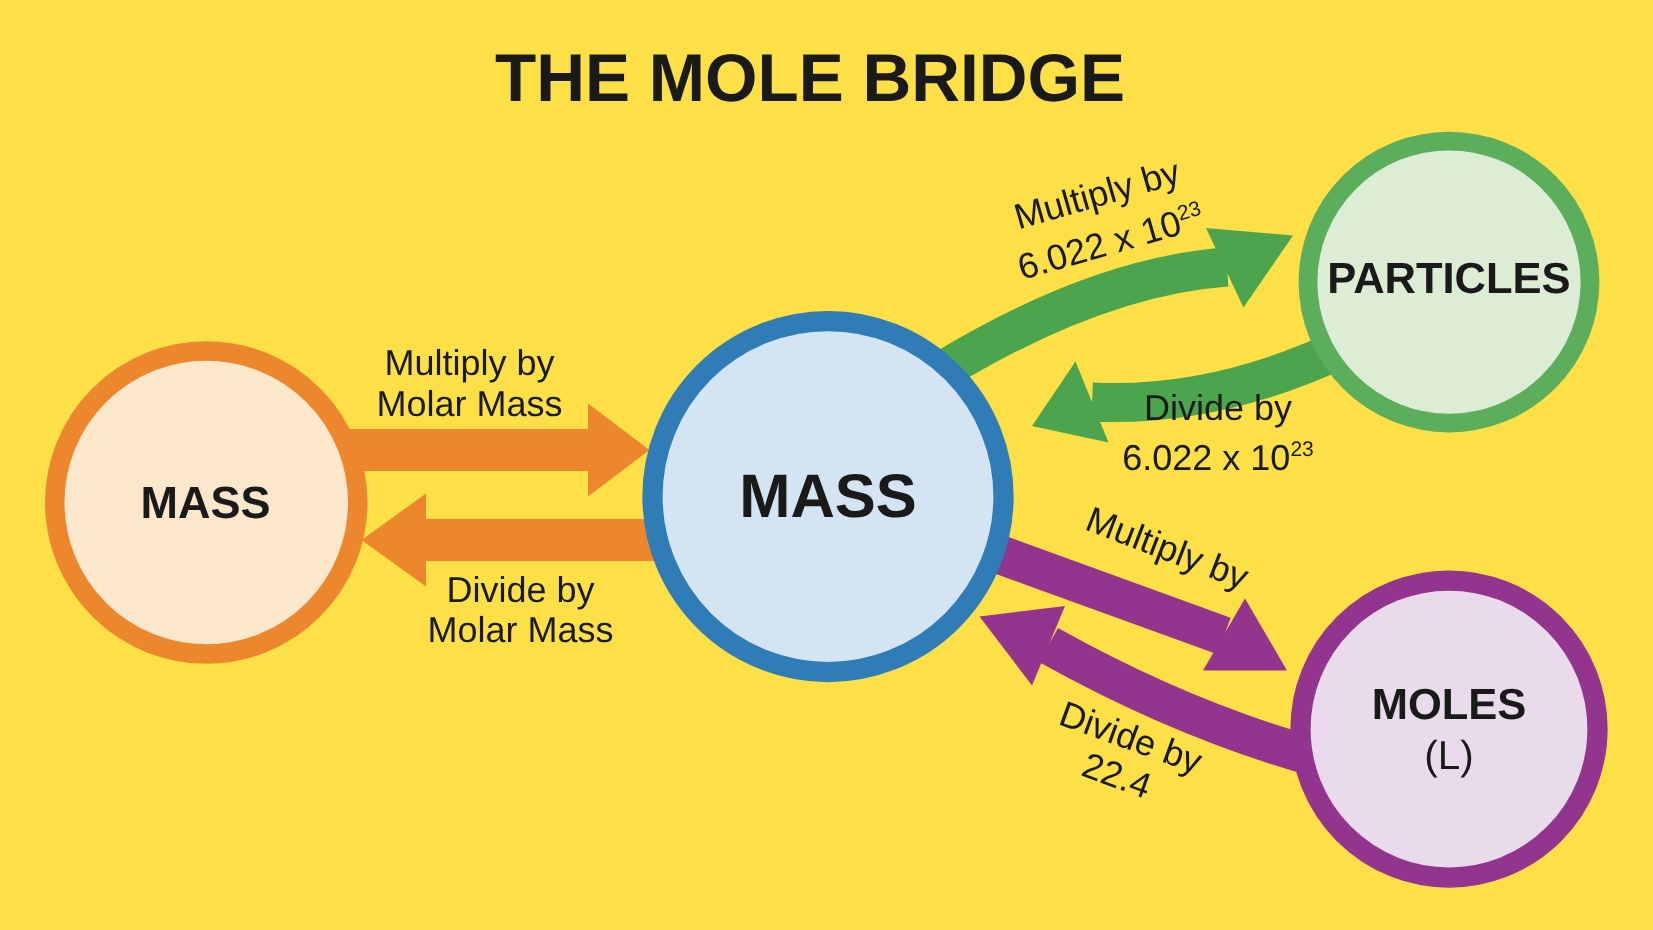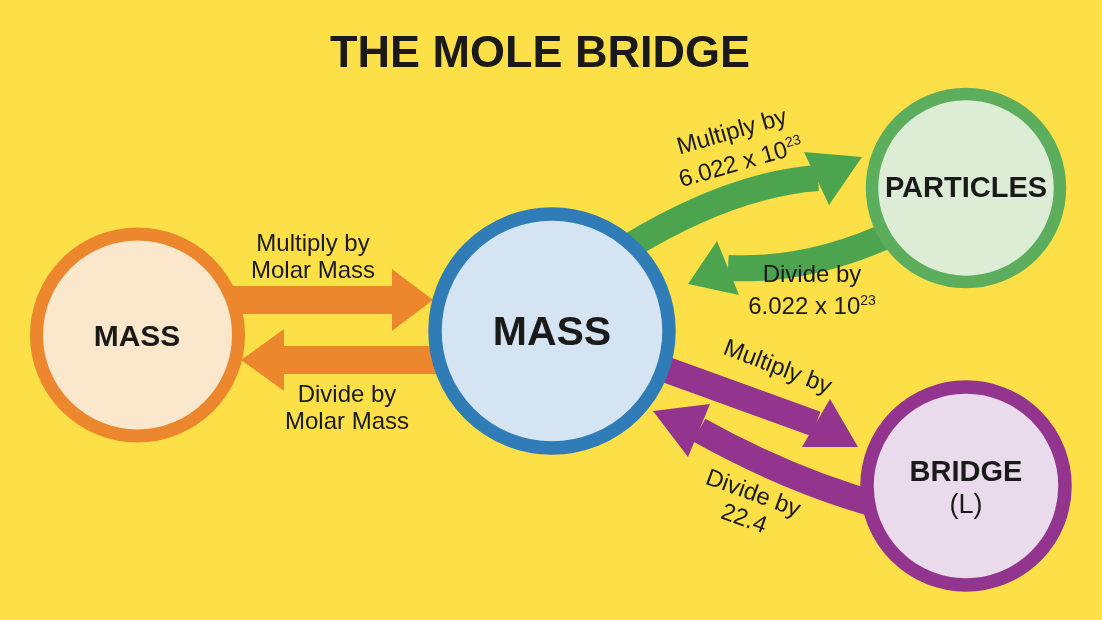--- a/index.html
+++ b/index.html
@@ -66,21 +66,21 @@
 
   <div class="lbl" style="left:552px; top:331px;">
     <div class="moles-name">MASS</div>
   </div>
 
   <div class="lbl" style="left:966px; top:187px;">
     <div class="particles-name">PARTICLES</div>
   </div>
 
   <div class="lbl" style="left:966px; top:487px;">
-    <div class="vol-line">BRIDGE</div>
+    <div class="vol-line">MOLES</div>
     <div class="vol-unit">(L)</div>
   </div>
 
   <div class="lbl edge" style="left:313px; top:256px;">
     <div>Multiply by</div>
     <div>Molar Mass</div>
   </div>
 
   <div class="lbl edge" style="left:347px; top:407px;">
     <div>Divide by</div>

